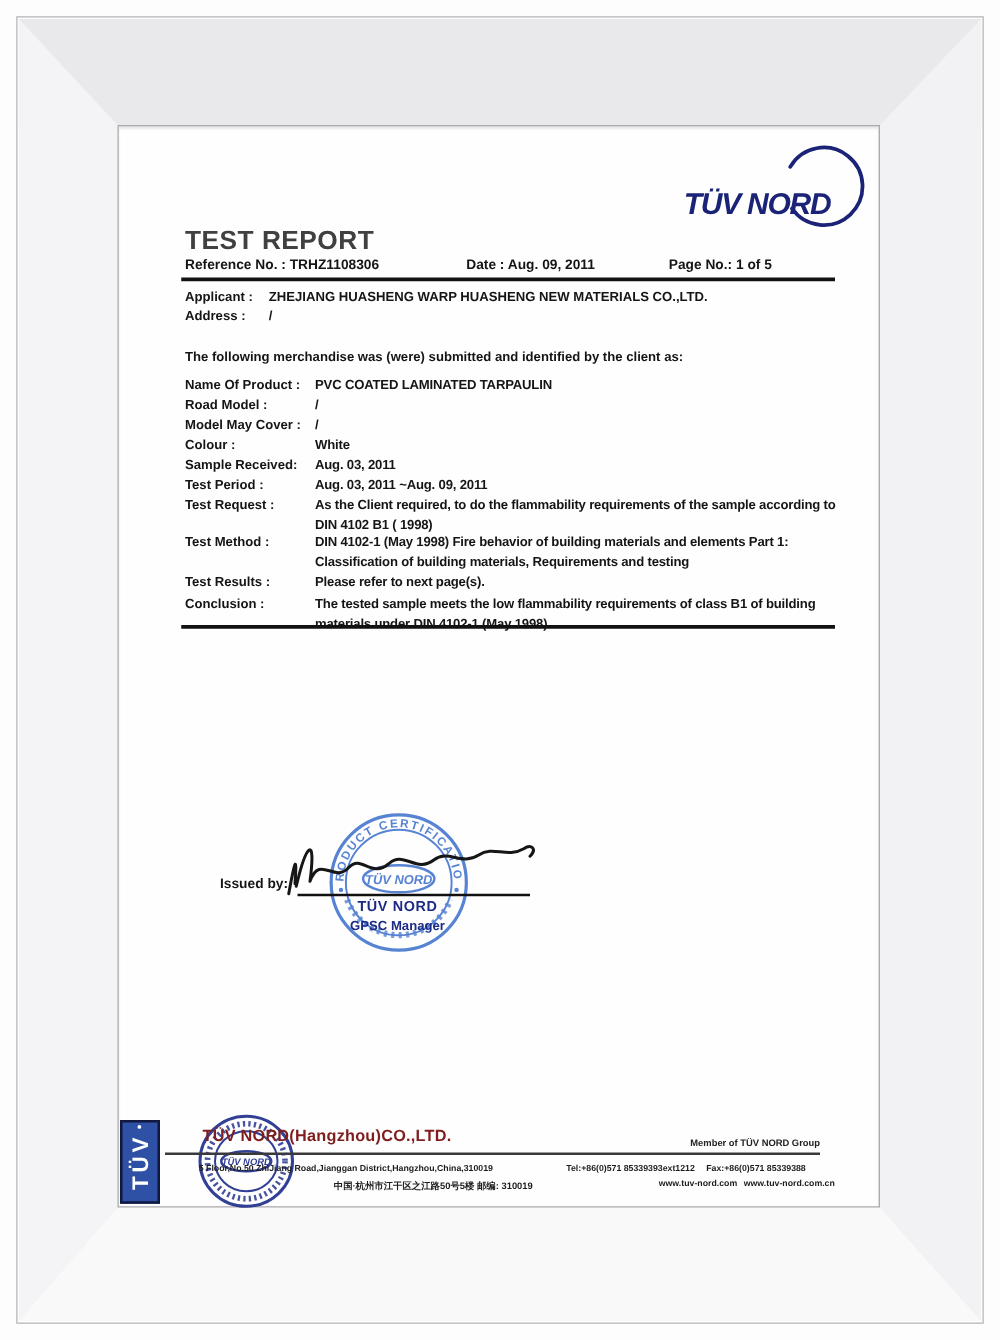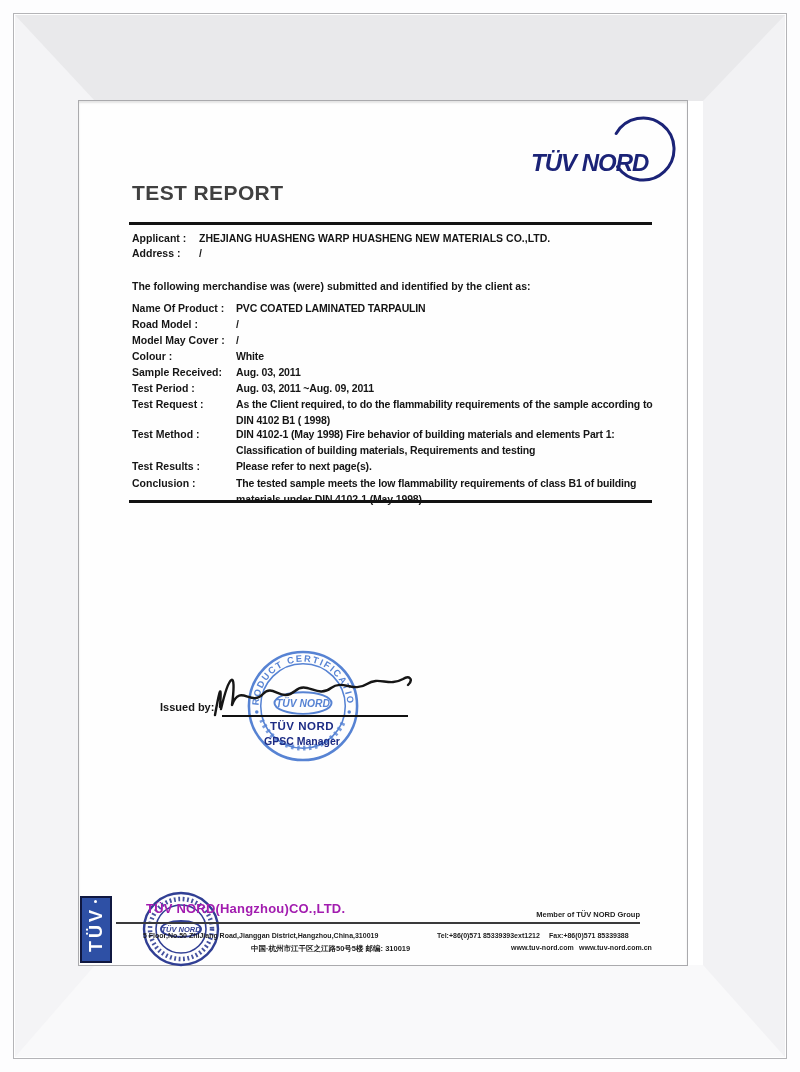--- a/index.html
+++ b/index.html
@@ -14,21 +14,21 @@
   .photo { position:absolute; inset:0; background:#fdfdfe; }
   .frame-line { position:absolute; inset:13px; border:1px solid #b4b4b7; background:#fff; }
   .frame-bevel {
     position:absolute; inset:15px;
     border-style:solid;
     border-width:86px 82px 92px 80px;
     border-color:#e9e9eb #f2f2f4 #f9f9fa #f4f4f6;
   }
   
   .paper {
-    position:absolute; left:79px; top:101px; width:608px; height:864px;
+    position:absolute; left:95px; top:101px; width:608px; height:864px;
     background:#fefefe; outline:1px solid #aaaaad;
     box-shadow: inset 0 2px 2px rgba(0,0,0,0.10);
     color:#151515;
   }
   .abs { position:absolute; }
   
   .logo { left:452px; top:14px; width:160px; height:78px; }
   
   .title { left:53px; top:80px; font-size:21px; font-weight:800; letter-spacing:0.4px; color:#404040; }
   .hdr-row { top:105px; left:0; width:608px; height:14px; font-size:11px; font-weight:bold; }
@@ -62,21 +62,21 @@
     left:1px; top:795px; width:32px; height:67px;
     background:#2e50a5; border:2px solid #101840;
     display:flex; align-items:center; justify-content:center;
   }
   .f-badge-txt {
     color:#fff; font-weight:bold; font-size:18px; letter-spacing:3px;
     writing-mode:vertical-rl; transform:rotate(180deg); line-height:28px;
   }
   .badge-dot { position:absolute; left:15px; top:799px; width:3px; height:3px; background:#fff; border-radius:50%; }
   .f-stamp { left:62px; top:789px; width:80px; height:78px; opacity:0.95; }
-  .f-company { left:67px; top:800px; font-size:13px; font-weight:bold; color:#a21caf; letter-spacing:0.2px; }
+  .f-company { left:67px; top:800px; font-size:13px; font-weight:bold; color:#7f1d1d; letter-spacing:0.2px; }
   .f-member { top:809px; left:361px; width:200px; text-align:right; font-size:7.5px; font-weight:bold; color:#222; }
   .f-rule { left:37px; top:821px; width:524px; height:2px; background:#3a3a3c; }
   .f-small { font-size:7px; color:#1c1c1c; white-space:nowrap; font-weight:bold; }
   .f-addr-en { left:64px; top:831px; }
   .f-addr-cn { left:128px; top:843px; font-size:7.5px;padding-left:44px; }
   .f-tel { left:358px; top:831px; } .f-fax { left:470px; top:831px; }
   .f-web1 { left:432px; top:843px; } .f-web2 { left:500px; top:843px; }
 </style>
 </head>
 <body>
@@ -88,20 +88,25 @@
   <div class="paper">
 
     <div class="abs logo">
       <svg width="160" height="78" viewBox="0 0 160 78">
         <path d="M85.2,18.5 A31,31 0 1 1 86.6,51.8" fill="none" stroke="#1b2377" stroke-width="3" stroke-linecap="round"></path>
         <text x="0" y="56" font-family="Liberation Sans, sans-serif" font-size="24" font-style="italic" font-weight="bold" letter-spacing="-1" fill="#1b2377">TÜV NORD</text>
       </svg>
     </div>
 
     <div class="abs title">TEST REPORT</div>
+    <div class="abs hdr-row">
+      <span class="hdr-ref">Reference No. : TRHZ1108306</span>
+      <span class="hdr-date">Date : Aug. 09, 2011</span>
+      <span class="hdr-page">Page No.: 1 of 5</span>
+    </div>
     <div class="abs rule1"></div>
 
     <div class="abs app-row row-applicant" style="left:0;width:608px;">
       <span class="lab">Applicant :</span>
       <span class="app-val">ZHEJIANG HUASHENG WARP HUASHENG NEW MATERIALS CO.,LTD.</span>
     </div>
     <div class="abs app-row row-address" style="left:0;width:608px;">
       <span class="lab">Address :</span>
       <span class="app-val">/</span>
     </div>

